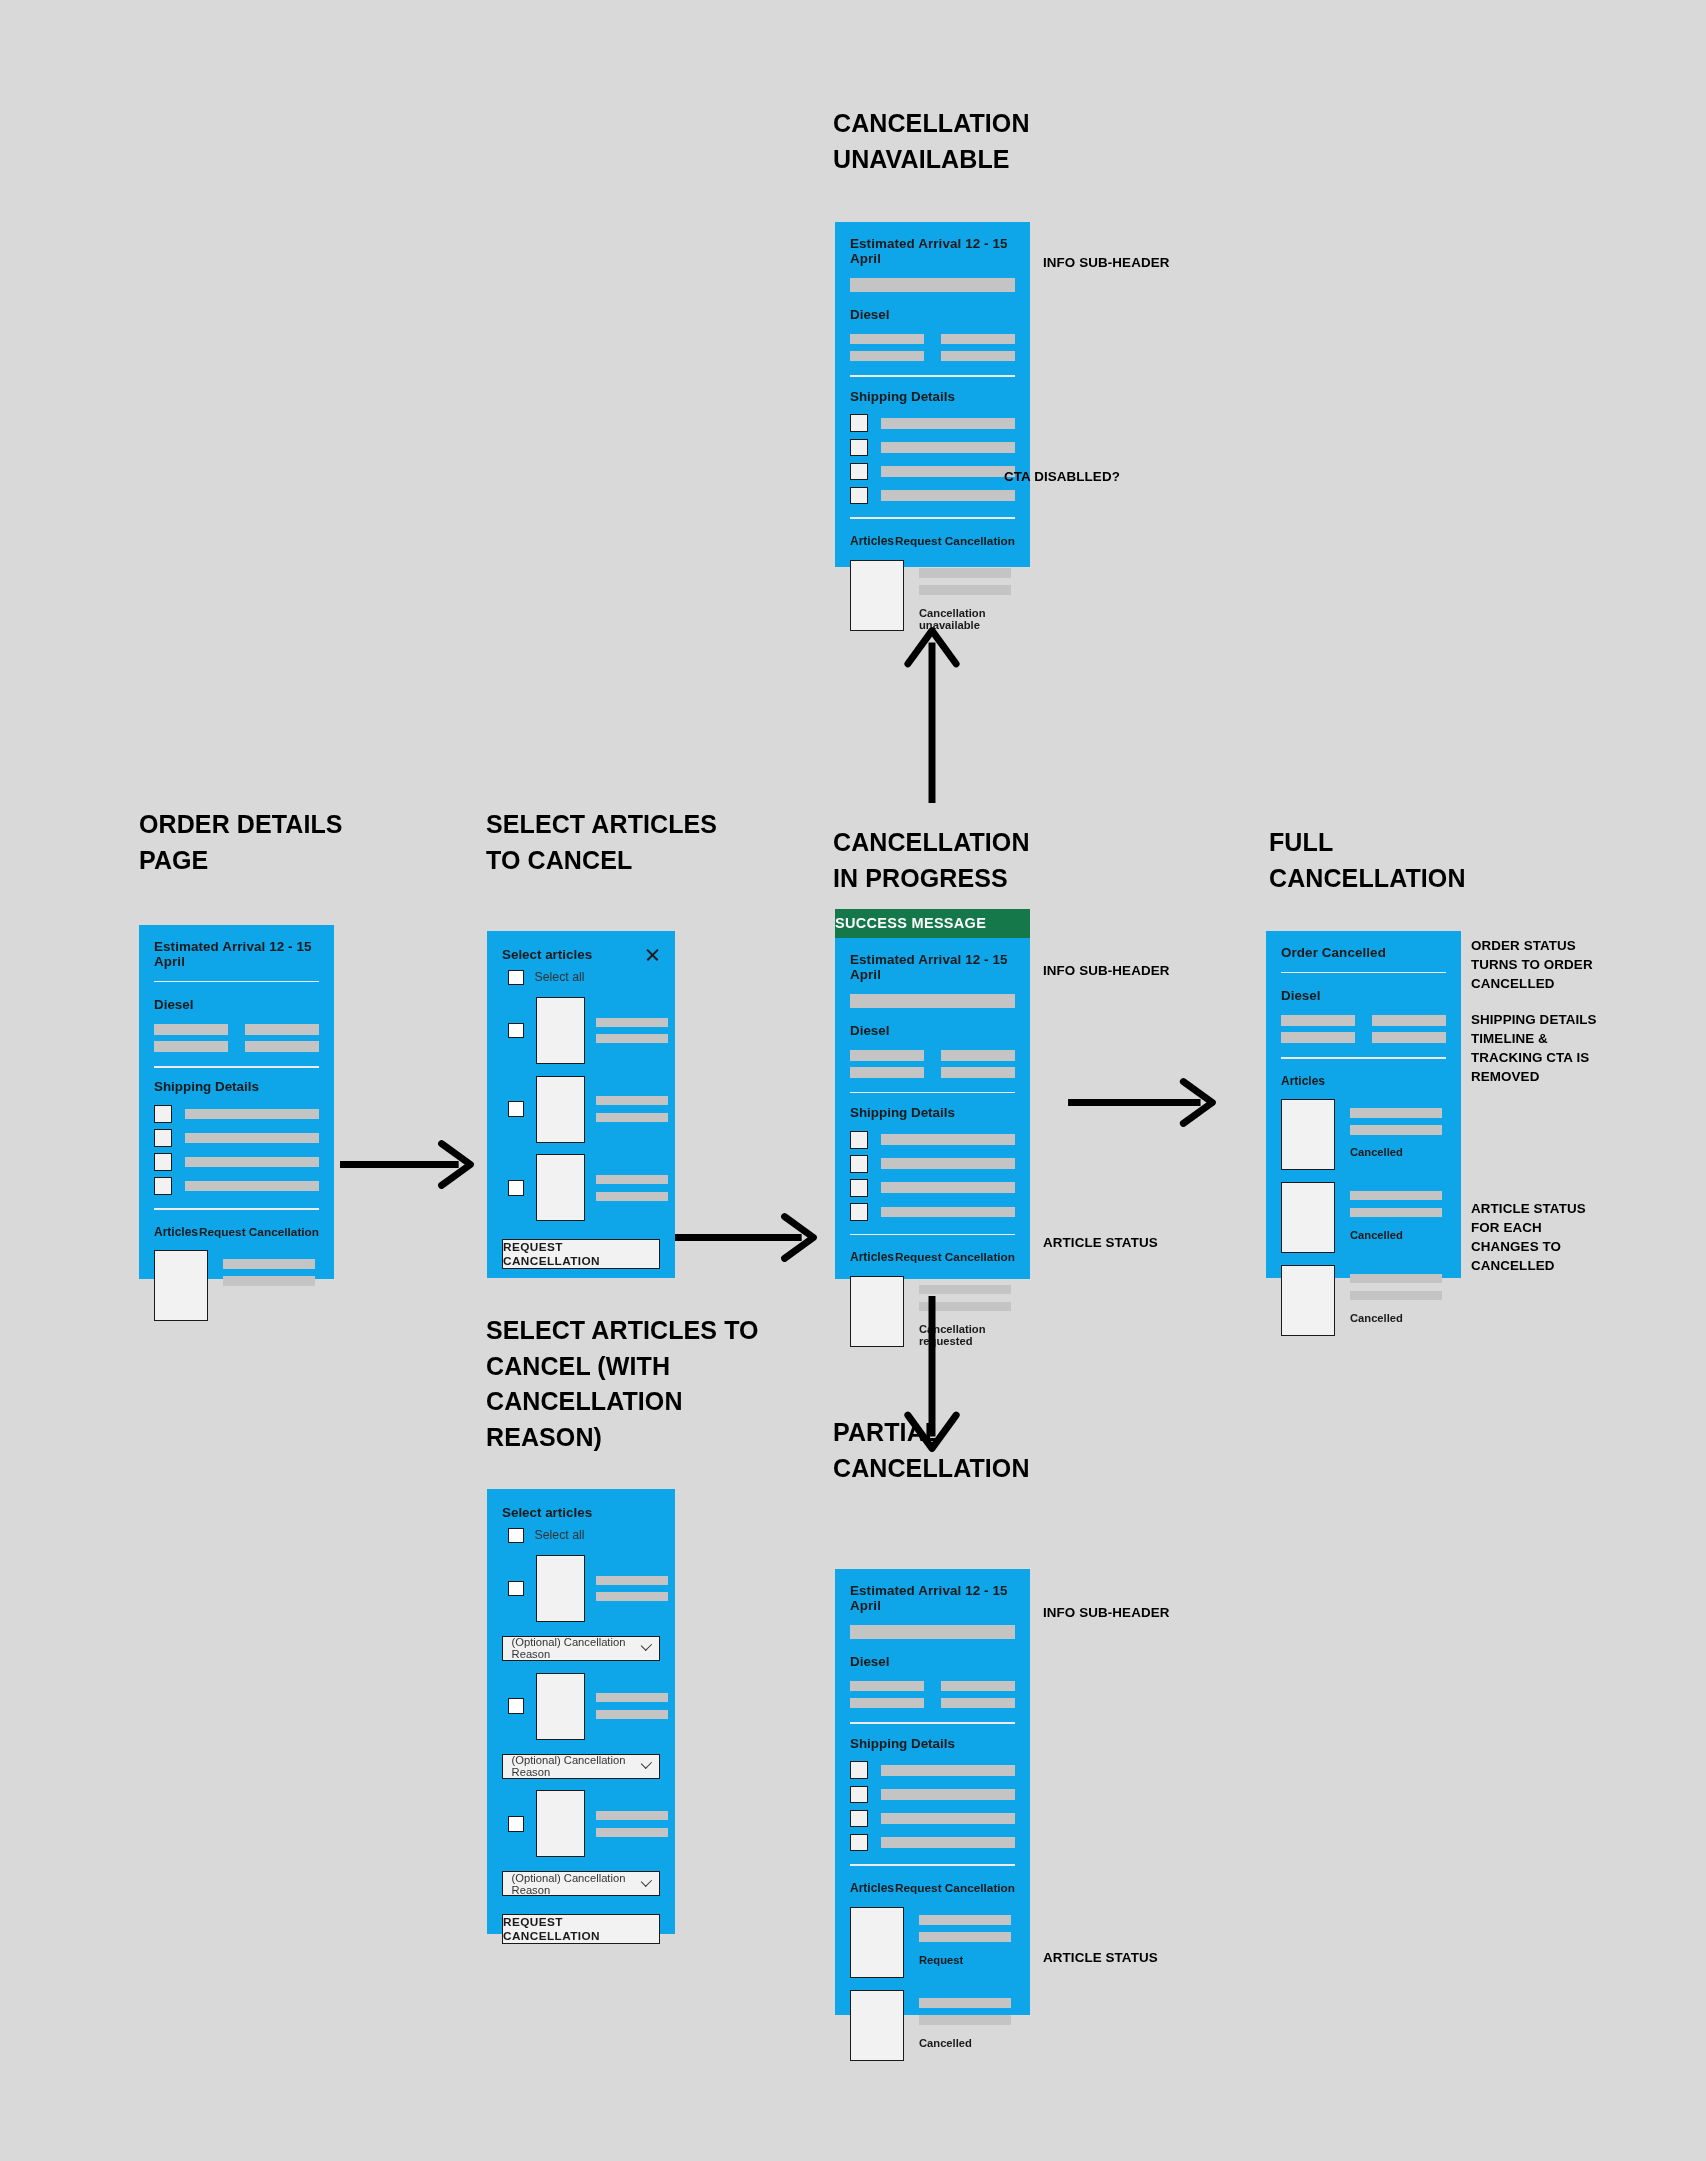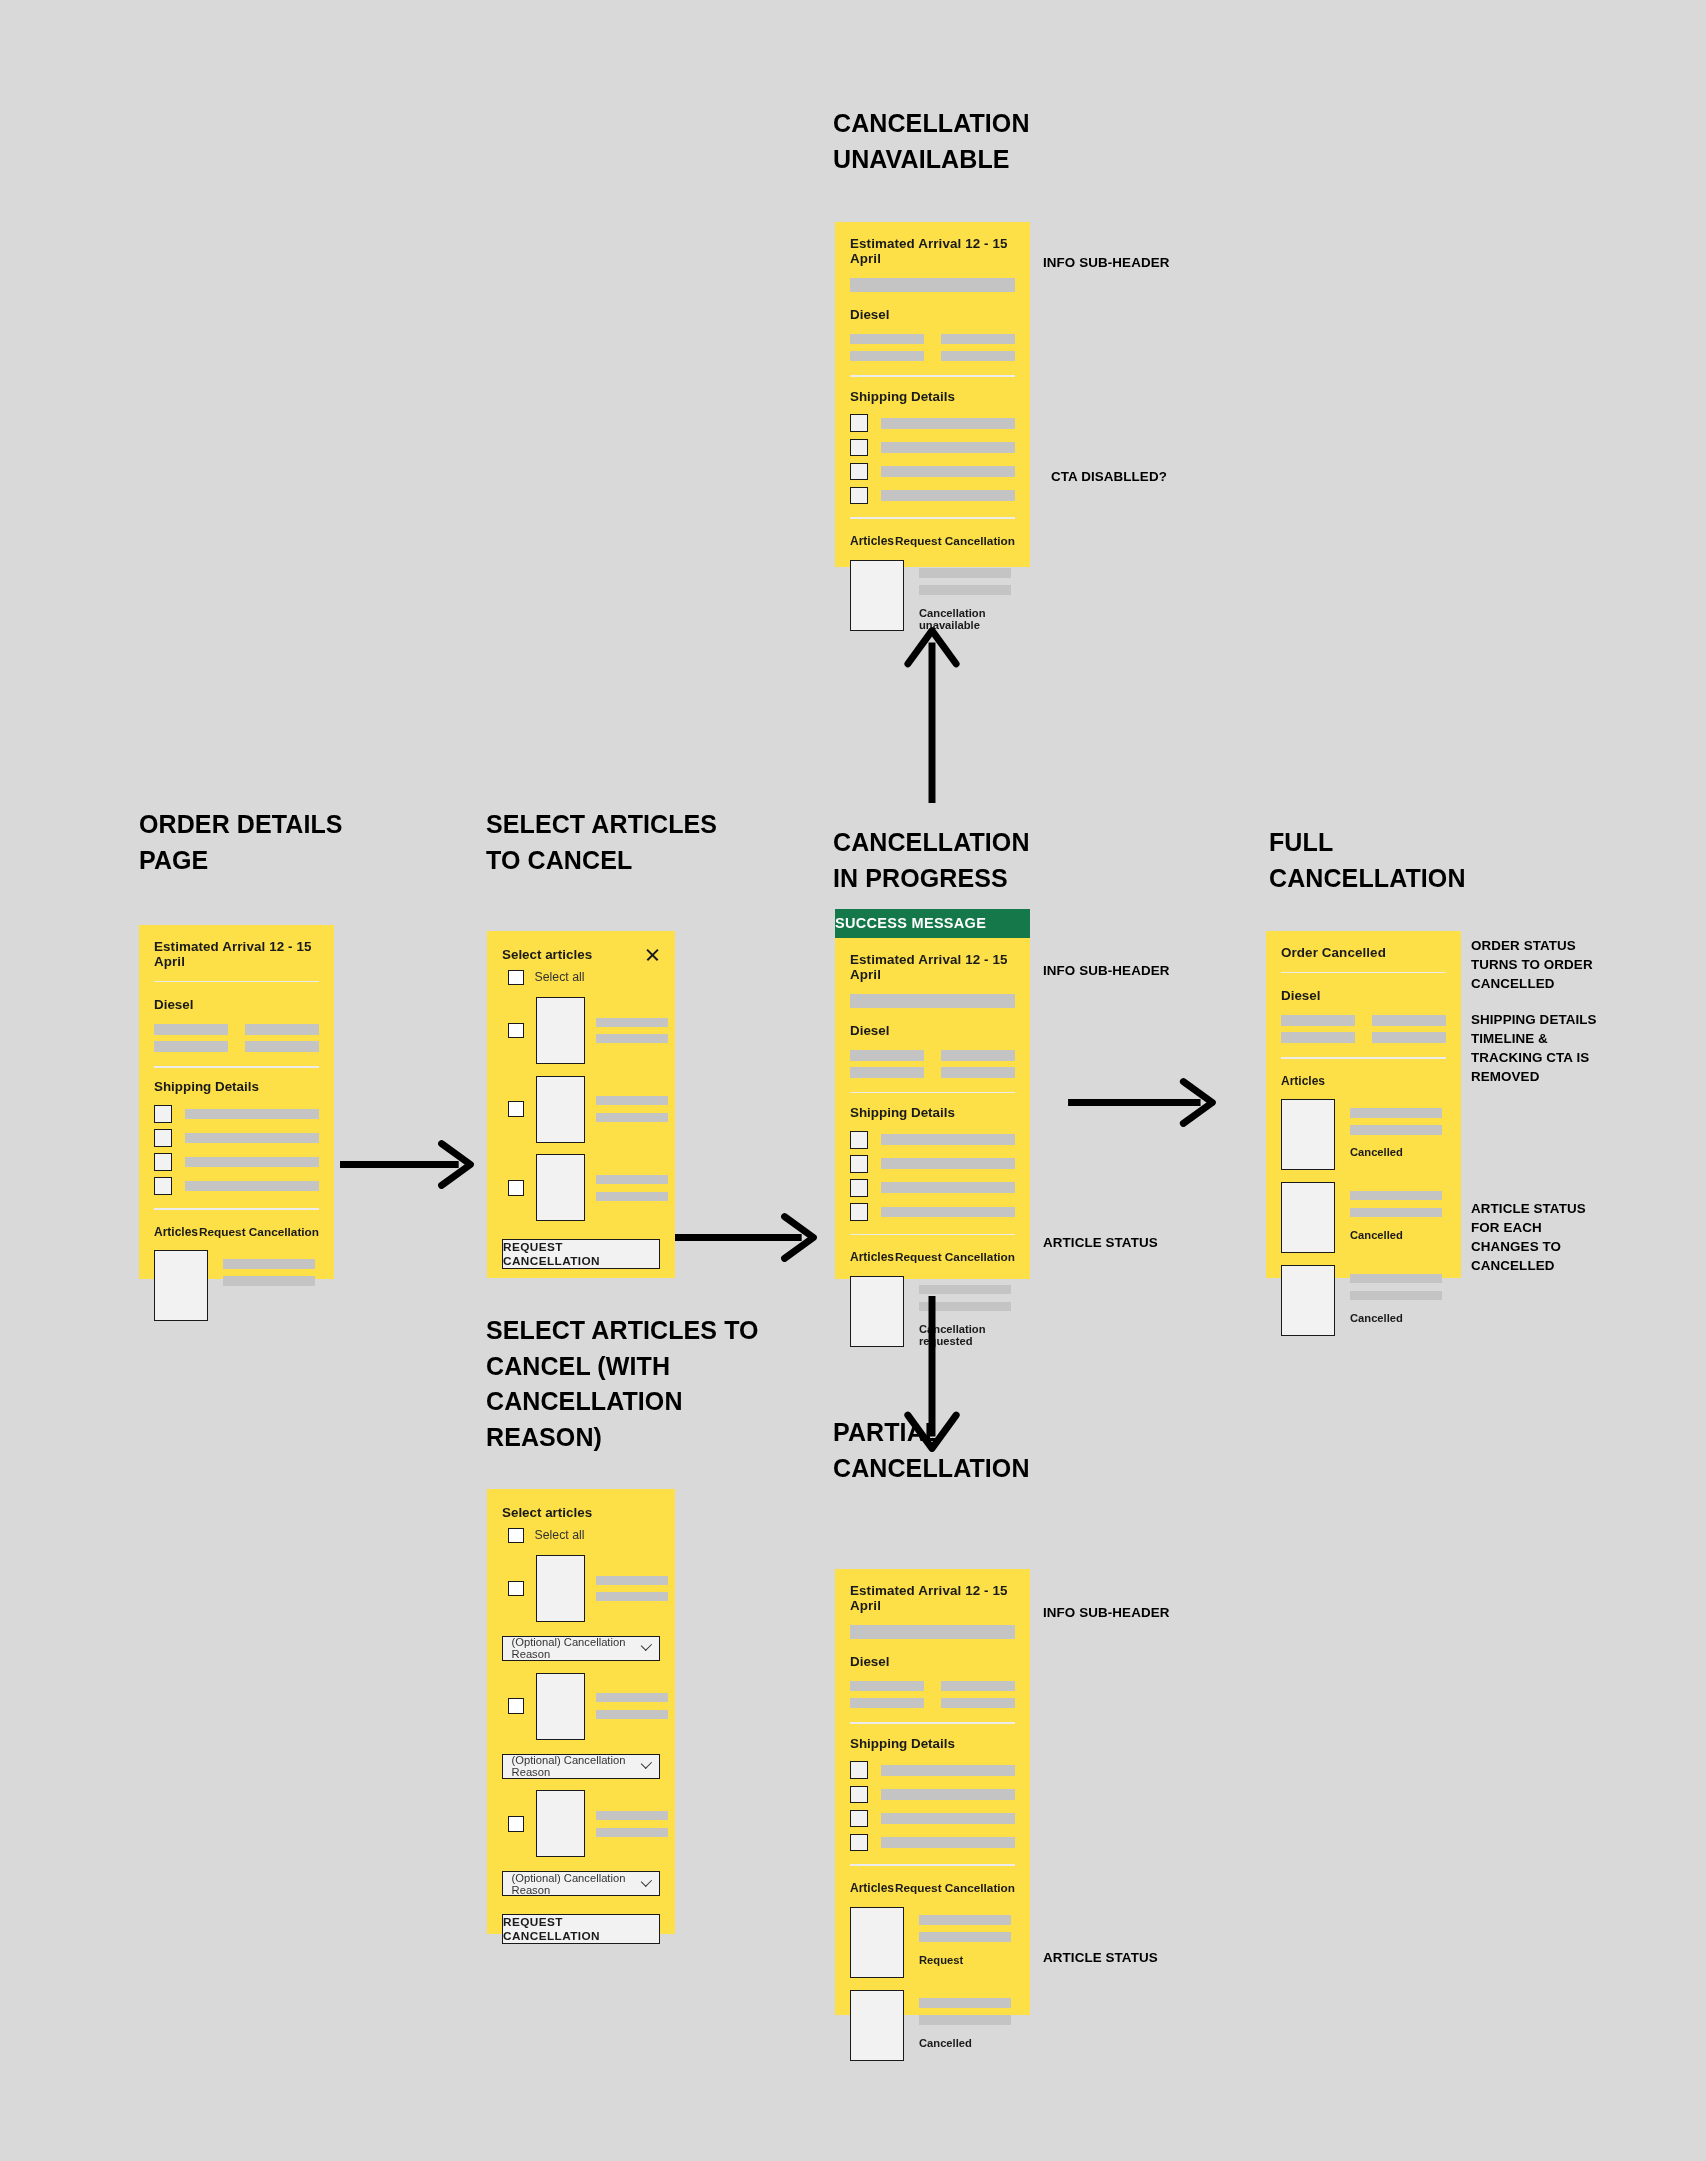--- a/index.html
+++ b/index.html
@@ -29,21 +29,21 @@
     font-size: 13.4px;
     line-height: 1.42;
     color: #000;
     letter-spacing: 0.1px;
     white-space: pre-line;
   }
 
   
   .card {
     position: absolute;
-    background: #fde047;
+    background: #0ea5e9;
   }
 
   .card-pad { padding: 0 15px; }
 
   .success-banner {
     background: #14784a;
     color: #ffffff;
     font-weight: bold;
     font-size: 14.5px;
     letter-spacing: 0.3px;
@@ -226,21 +226,21 @@
         <div class="art-info">
           <div class="bar"></div>
           <div class="bar"></div>
           <div class="art-status">Cancellation unavailable</div>
         </div>
       </div>
     </div>
   </div>
 
   <div class="anno" style="left:1003px; top:253px;">INFO SUB-HEADER</div>
-  <div class="anno" style="left:1011px; top:467px;">CTA DISABLLED?</div>
+  <div class="anno" style="left:964px; top:467px;">CTA DISABLLED?</div>
 
   <svg class="arrow" style="left:857px; top:621px;" width="70" height="182" viewBox="0 0 130 340">
     <line x1="65" y1="340" x2="65" y2="40" stroke="#000" stroke-width="13"></line>
     <polyline points="20,80 65,18 110,80" fill="none" stroke="#000" stroke-width="13" stroke-linecap="round" stroke-linejoin="round"></polyline>
   </svg>
 
   <div class="card" style="left:99px; top:925px; width:195px; height:354px;">
     <div class="card-pad">
       <div class="eta">Estimated Arrival  12 - 15 April</div>
     </div>

